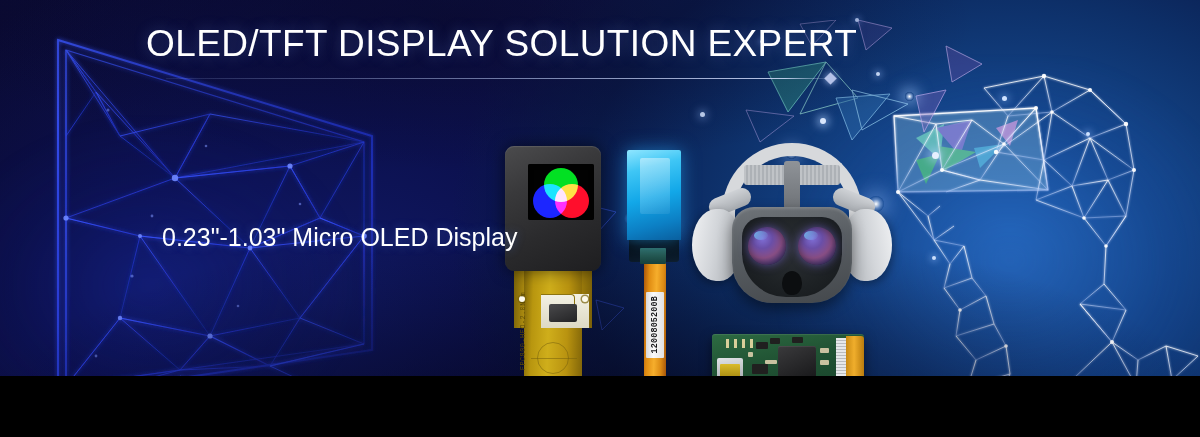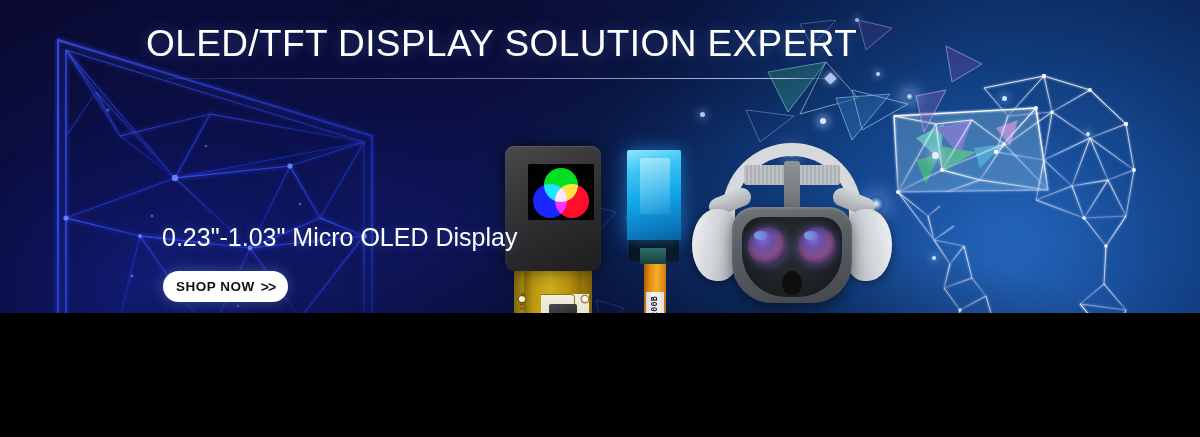--- a/index.html
+++ b/index.html
@@ -1,21 +1,21 @@
 <!DOCTYPE html>
 <html><head>
 <meta charset="utf-8">
 <style>
   * { margin:0; padding:0; box-sizing:border-box; }
   html,body { background:#000; }
   body { font-family:"Liberation Sans", sans-serif; }
 
   .banner{
     position:relative;
-    width:1200px; height:313px;
+    width:1200px; height:376px;
     overflow:hidden;
     background:#0a0a34;
   }
 
   
   .bg-base{
     position:absolute; inset:0;
     background:
       radial-gradient(ellipse 560px 420px at 1010px 230px, #1b5aa8 0%, #14468a 28%, #0d2f68 55%, #0a1a4a 78%, rgba(10,14,56,0) 100%),
       radial-gradient(ellipse 520px 360px at 330px 300px, #111a66 0%, #0c1150 45%, rgba(10,10,52,0) 100%),
@@ -635,18 +635,14 @@
     <div class="pcb-pad" style="left:108px;top:26px; width:9px;  height:5px;"></div>
     <div class="pcb-pad" style="left:108px;top:42px; width:9px;  height:5px;"></div>
     <div class="pcb-pad" style="left:36px; top:18px; width:5px;  height:5px;"></div>
   </div>
 
   <div class="headline nosel">OLED/TFT DISPLAY SOLUTION EXPERT</div>
   <div class="divider"></div>
   <div class="divider-mark"></div>
   <div class="prod-line nosel">0.23"-1.03" Micro OLED Display</div>
 
-  <button class="shop-btn">
-    <span>SHOP NOW</span>
-    <span class="chev">&gt;&gt;</span>
-  </button>
 
 </div>
 
 </body></html>

